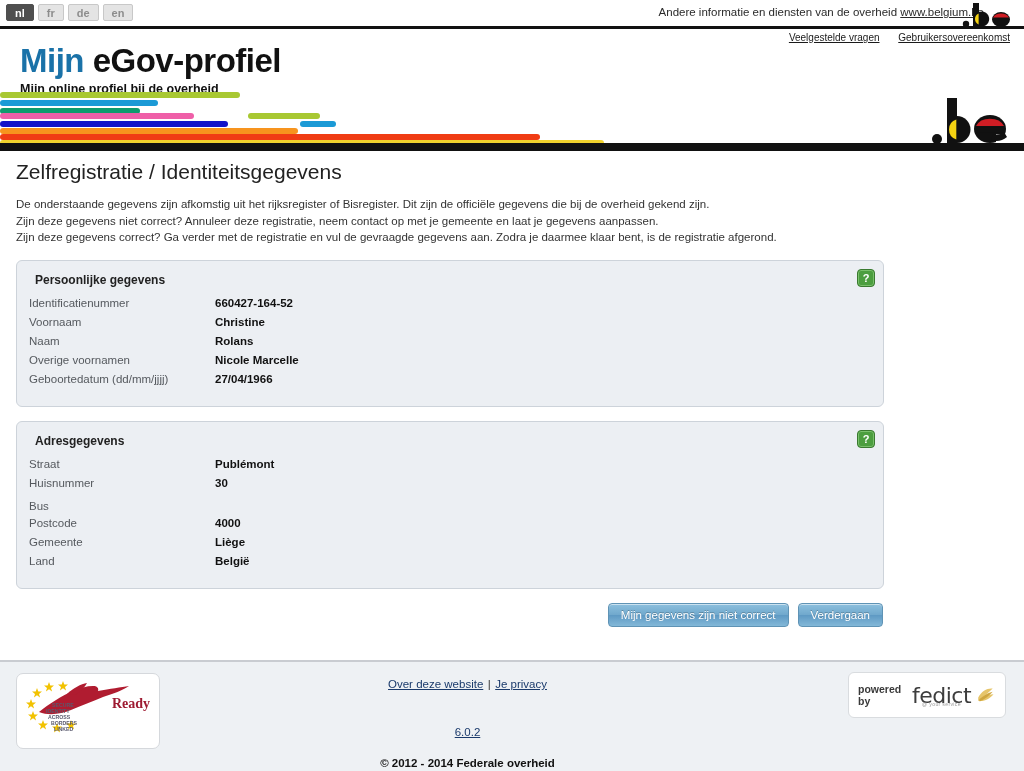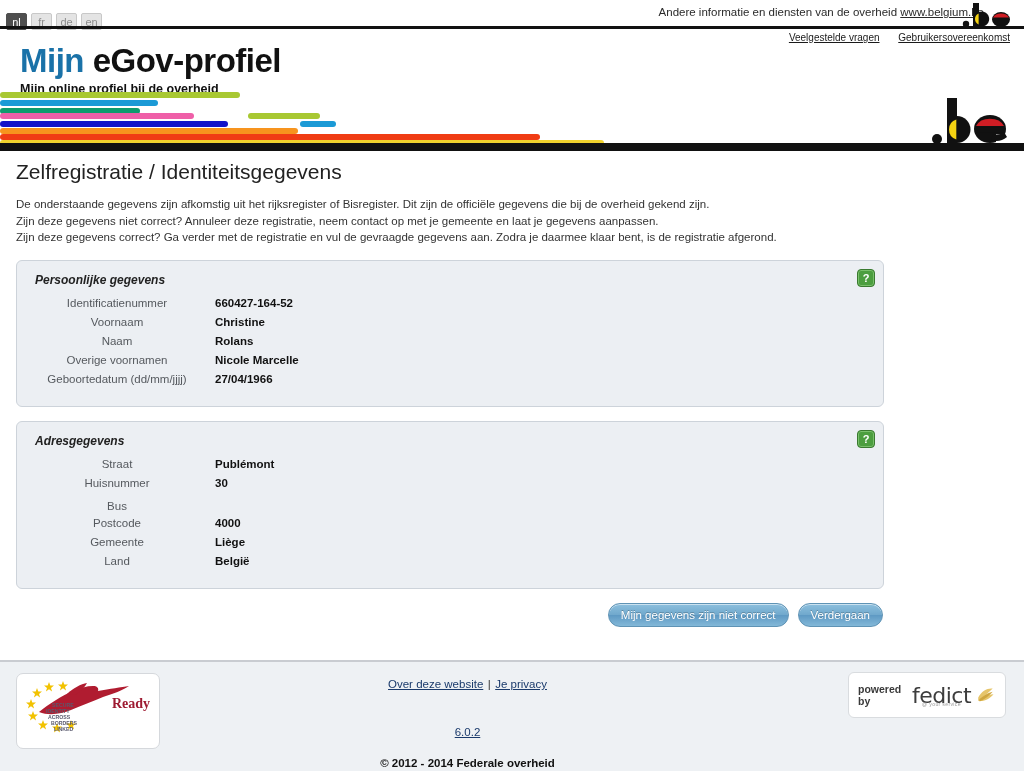--- a/index.html
+++ b/index.html
@@ -10,24 +10,24 @@
     font-family: "Liberation Sans", sans-serif;
     overflow: hidden;
   }
   .page { position: relative; width: 1024px; height: 771px; background:#fff; }
 
   
   .topbar { position:relative; height:26px; }
   .lang-list { position:absolute; left:6px; top:4px; display:flex; gap:4px; }
   .lang-btn {
     display:inline-block; min-width:21px; height:17px; line-height:16px;
-    padding:0 0; text-align:center;
+    padding:0 8px; text-align:center;
     font-size:11px; color:#8d8d8d;
     background:#e4e4e4; border:1px solid #c8c8c8; border-radius:2px;
-    cursor:pointer; font-weight:normal;margin-top:9px;
+    cursor:pointer; font-weight:bold;
   }
   .lang-btn.active { background:#4f4f4f; border-color:#4f4f4f; color:#ffffff; }
 
   .gov-line {
     position:absolute; right:40px; top:6px;
     font-size:11.5px; color:#2a2a2a; white-space:nowrap;
   }
   .gov-line a { color:#2a2a2a; text-decoration:underline; }
 
   .rule {
@@ -80,48 +80,48 @@
   
   .panel {
     position:relative;
     margin:14px 16px 0 16px;
     background:#eceff3;
     border:1px solid #cdd3da;
     border-radius:6px;
     padding:10px 12px 14px 12px;
   }
   .panel-title {
-    font-size:12px; font-weight:bold; color:#222; margin:2px 0 10px 6px;font-style:italic;
+    font-size:12px; font-weight:bold; color:#222; margin:2px 0 10px 6px;
   }
   .help-icon {
     position:absolute; right:8px; top:8px;
     width:18px; height:18px; border-radius:4px;
     background:#4c9e3f; border:1px solid #3a7a30;
     display:flex; align-items:center; justify-content:center;
     color:#ffffff; font-size:11px; font-weight:bold; cursor:pointer;
     box-shadow: inset 0 0 0 1px #79c06b;
   }
   .field-row { display:flex; align-items:baseline; margin-bottom:5px; }
   .field-label {
-    width:186px; text-align:center; padding-right:10px;
+    width:186px; text-align:left; padding-right:10px;
     font-size:11.5px; color:#55595e;
   }
   .field-value {
     font-size:11.5px; font-weight:bold; color:#111; min-height:14px;
   }
 
   
   .btn-row {
     display:flex; justify-content:flex-end; gap:9px;
     margin:14px 17px 0 0;
   }
   .btn {
     font-size:11.5px; color:#ffffff; font-weight:normal;
     padding:5px 12px;
-    border:1px solid #5f93b5; border-radius:12px;
+    border:1px solid #5f93b5; border-radius:4px;
     background: linear-gradient(to bottom, #8dc0de 0%, #71a9cd 48%, #5f9ac4 52%, #83b8d8 100%);
     box-shadow: inset 0 1px 0 rgba(255,255,255,.55);
     text-shadow: 0 -1px 0 rgba(0,0,0,.25);
     cursor:pointer; white-space:nowrap;
   }
 
   
   .footer-sep {
     position:absolute; left:0; top:660px; width:1024px; height:2px;
     background:#c9ccd1;

